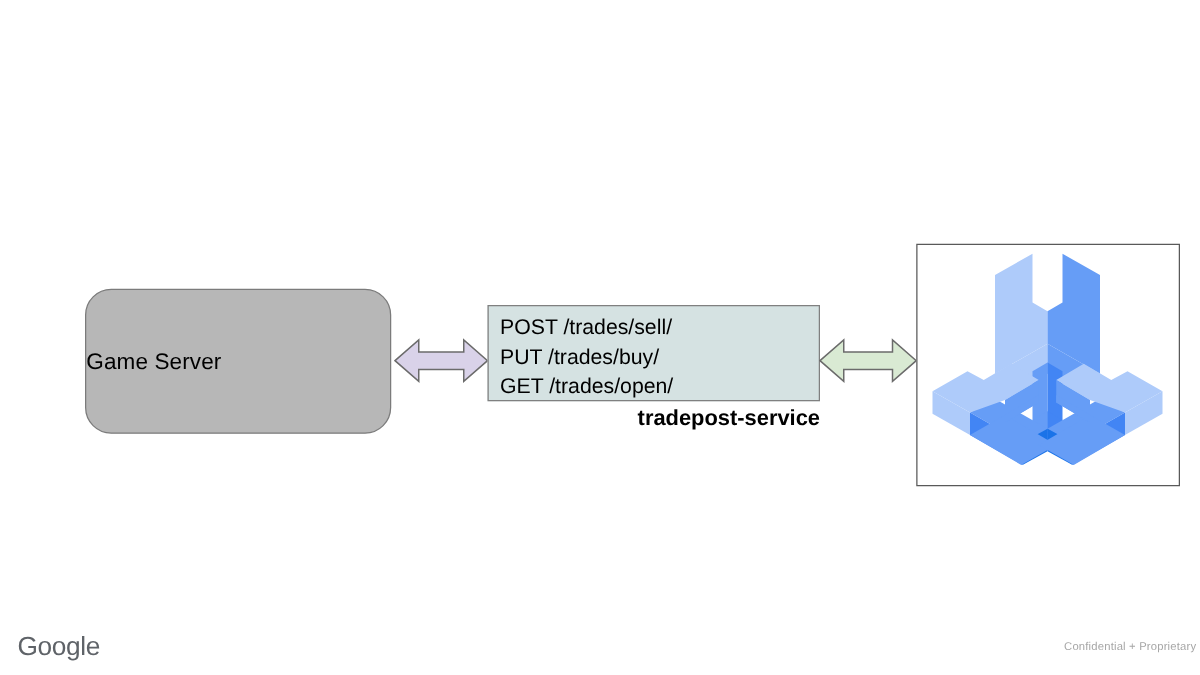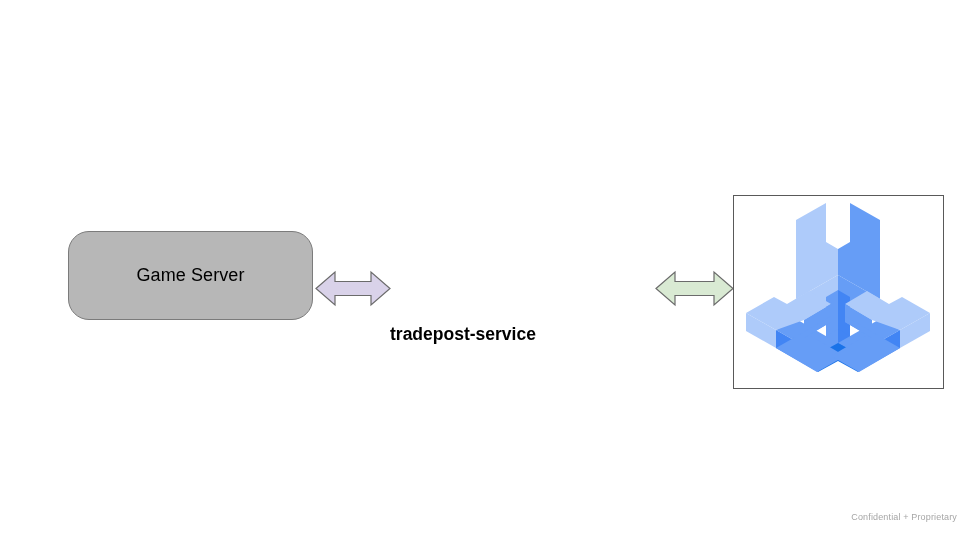--- a/index.html
+++ b/index.html
@@ -24,28 +24,28 @@
     height: 540px;
     background: #ffffff;
   }
 
   
   #game-server-node {
     position: absolute;
     left: 68px;
     top: 231px;
     width: 245px;
-    height: 89px;
+    height: 116px;
     background: #b7b7b7;
     border: 1.6px solid #7b7b7b;
     border-radius: 21px;
     box-sizing: border-box;
     display: flex;
     align-items: center;
-    justify-content: center;
+    justify-content: flex-start;
   }
   #game-server-node .node-label {
     font-size: 18px;
     color: #000000;
     font-family: "Liberation Sans", sans-serif;
     letter-spacing: 0.1px;
     white-space: nowrap;
   }
 
   
@@ -65,21 +65,21 @@
     line-height: 23.5px;
     color: #000000;
     font-family: "Liberation Sans", sans-serif;
     white-space: nowrap;
   }
   #tradepost-caption {
     position: absolute;
     left: 390px;
     top: 324px;
     width: 266px;
-    text-align: left;
+    text-align: right;
     font-size: 17.5px;
     font-weight: bold;
     color: #000000;
     font-family: "Liberation Sans", sans-serif;
     white-space: nowrap;
   }
 
   
   .bidir-arrow {
     position: absolute;
@@ -142,20 +142,25 @@
   <div id="game-server-node">
     <span class="node-label">Game Server</span>
   </div>
 
   <div class="bidir-arrow" id="arrow-game-to-tradepost">
     <svg width="76" height="39" viewBox="0 0 76 39">
       <polygon points="1,19.5 20,3 20,12.5 56,12.5 56,3 75,19.5 56,36 56,26.5 20,26.5 20,36" fill="#d9d2e9" stroke="#6b6b6b" stroke-width="1.2" stroke-linejoin="miter"></polygon>
     </svg>
   </div>
 
+  <div id="tradepost-node">
+    <div class="endpoint-line">POST /trades/sell/</div>
+    <div class="endpoint-line">PUT /trades/buy/</div>
+    <div class="endpoint-line">GET /trades/open/</div>
+  </div>
   <div id="tradepost-caption">tradepost-service</div>
 
   <div class="bidir-arrow" id="arrow-tradepost-to-tool">
     <svg width="79" height="39" viewBox="0 0 79 39">
       <polygon points="1,19.5 20,3 20,12.5 59,12.5 59,3 78,19.5 59,36 59,26.5 20,26.5 20,36" fill="#d9ead3" stroke="#6b6b6b" stroke-width="1.2" stroke-linejoin="miter"></polygon>
     </svg>
   </div>
 
   <div id="tool-logo-panel">
     <svg width="209" height="192" viewBox="0 0 209 192">
@@ -199,16 +204,21 @@
       <polygon points="70,136 70,142 97,126 97,120" fill="#669df6"></polygon>
 
       <polygon points="166,134 196,117 168,101 155,108 133,95 111,108 138,124" fill="#aecbfa"></polygon>
       <polygon points="196,117 166,134 166,152 196,135" fill="#aecbfa"></polygon>
       <polygon points="166,152 125,176 97,160 138,136" fill="#669df6"></polygon>
       <polygon points="138,124 111,108 111,126 138,142" fill="#669df6"></polygon>
       <polygon points="138,136 138,142 111,126 111,120" fill="#669df6"></polygon>
     </svg>
   </div>
 
+  <div id="google-wordmark">
+    <svg width="82" height="26" viewBox="0 0 82 26">
+      <text x="0" y="19" font-family="Liberation Sans, sans-serif" font-size="21" fill="#5f6368" letter-spacing="-0.3">Google</text>
+    </svg>
+  </div>
 
   <div id="confidential-note">Confidential + Proprietary</div>
 
 </div>
 
 </body></html>

